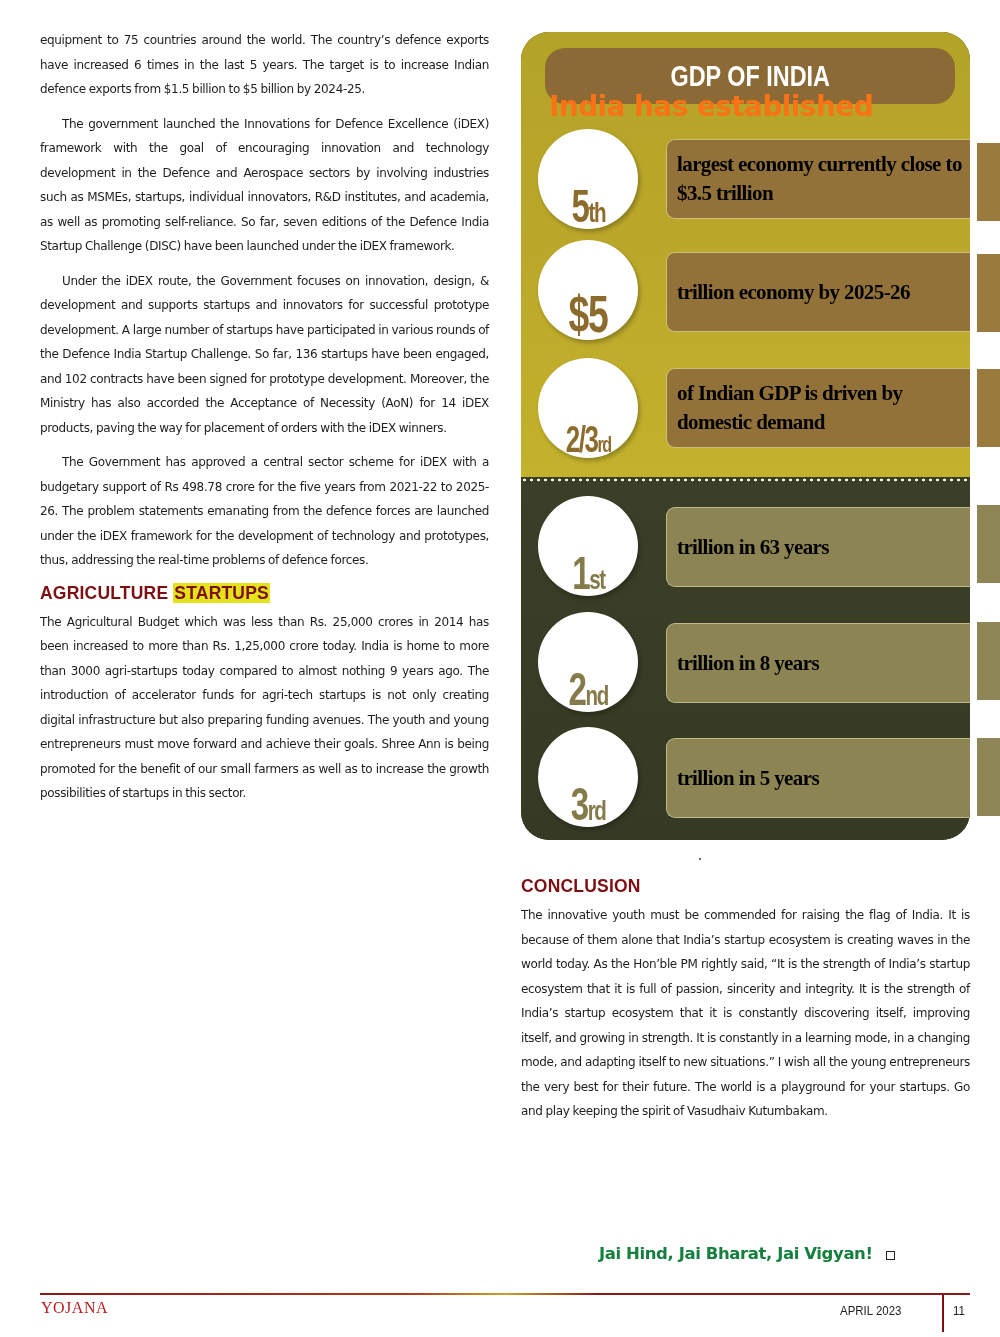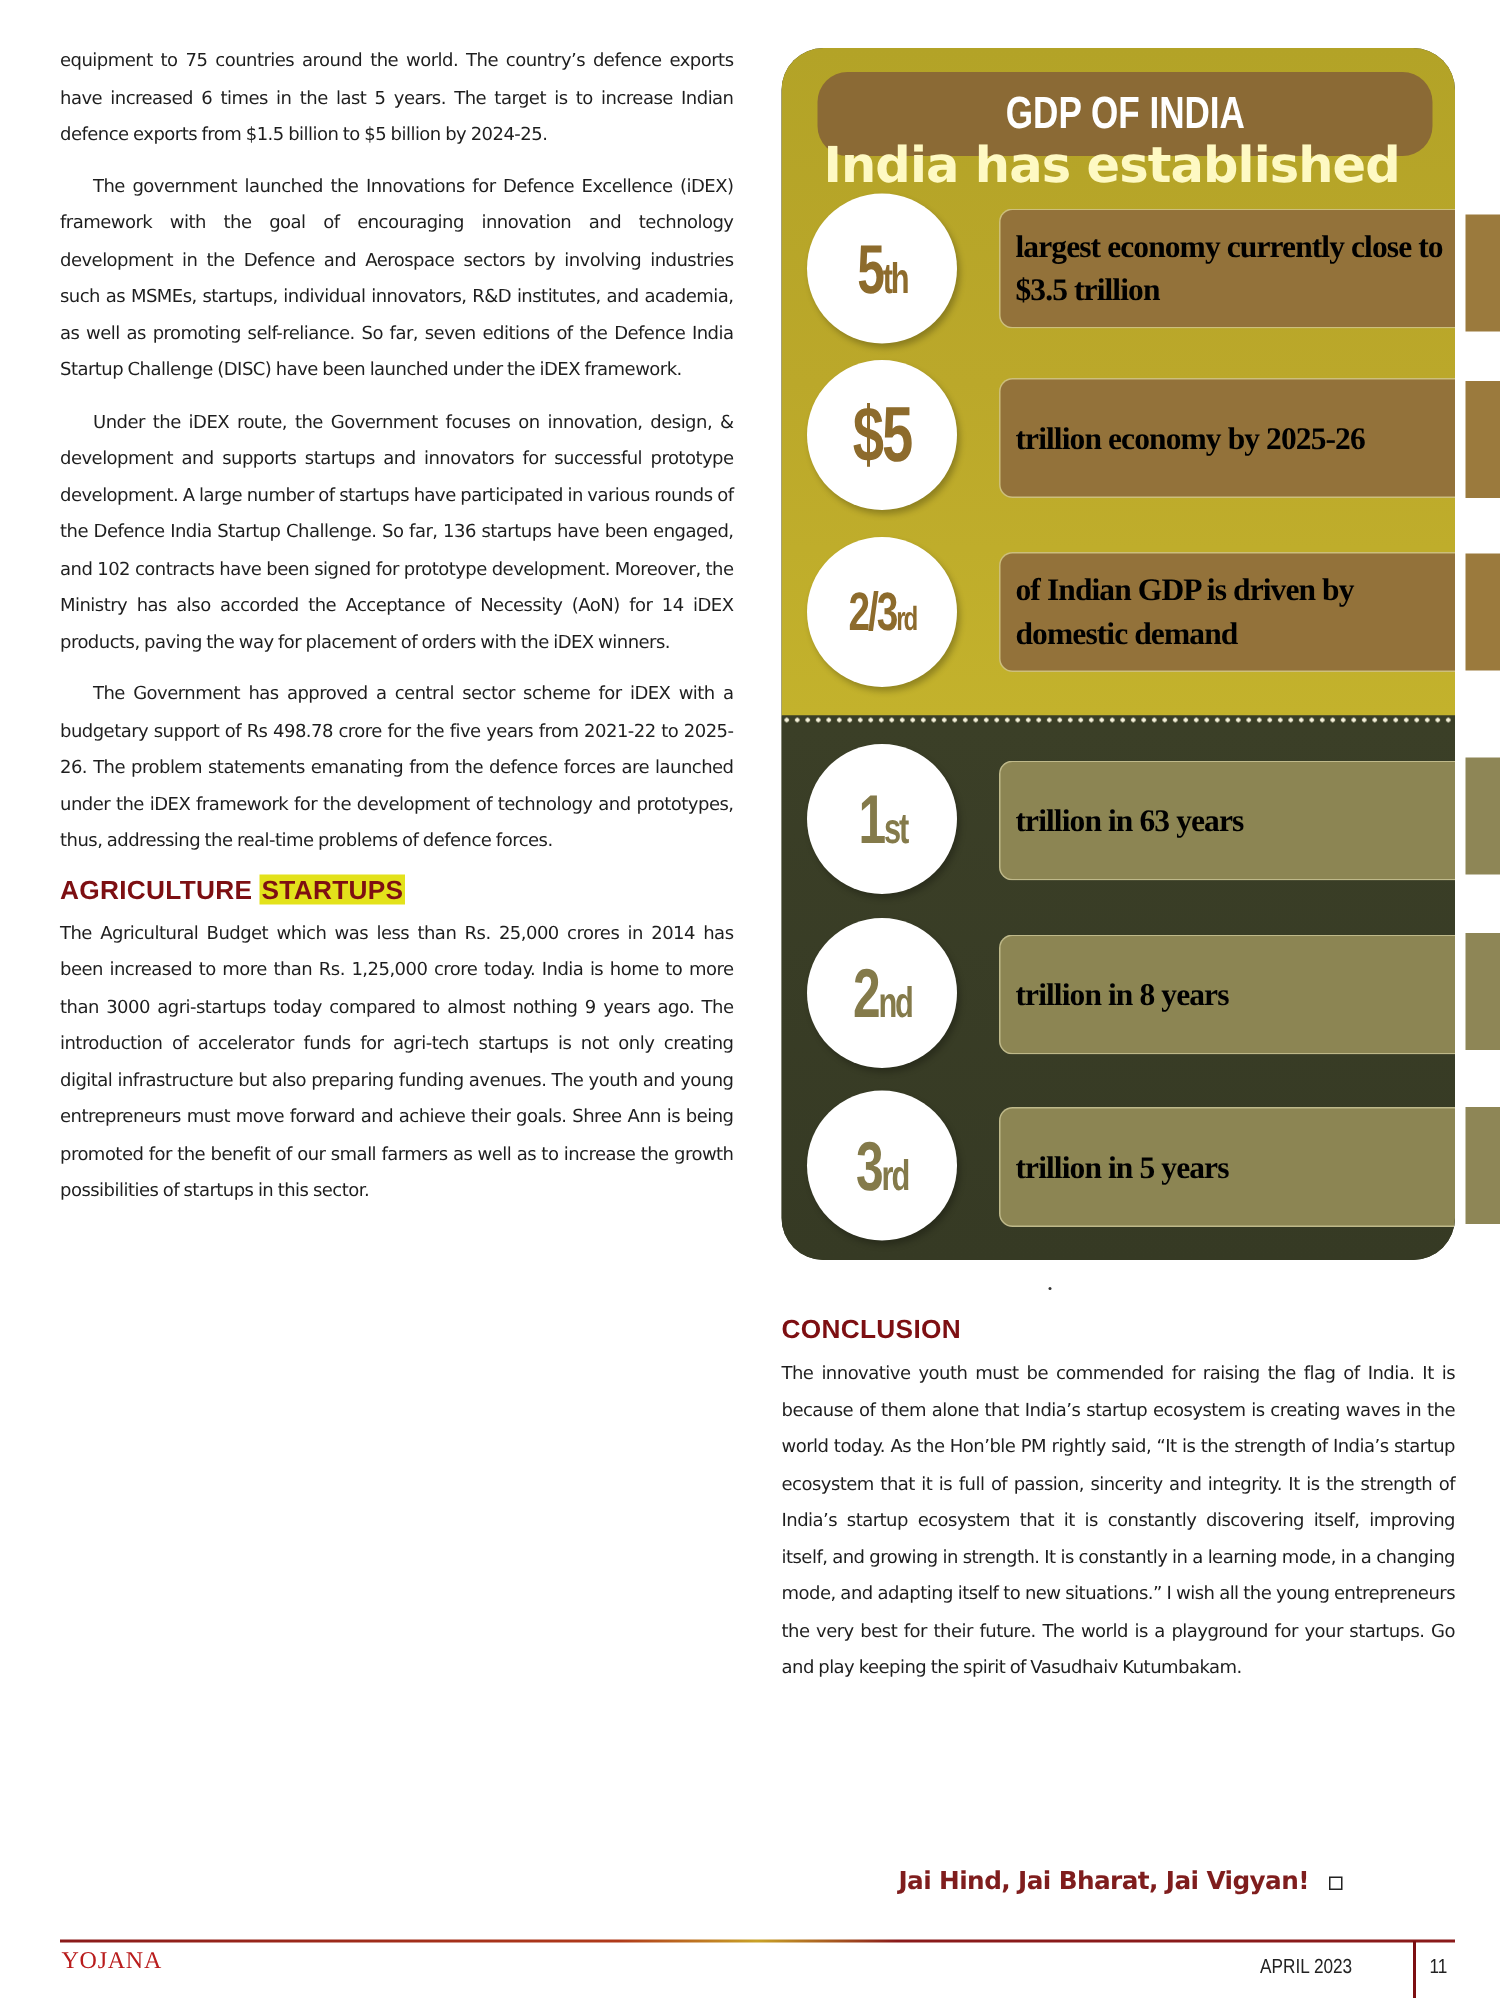--- a/index.html
+++ b/index.html
@@ -62,29 +62,29 @@
     display: flex; align-items: center; justify-content: center;
   }
   .info-title {
     font-family: "Liberation Sans", sans-serif;
     font-weight: bold; font-size: 30px; color: #ffffff;
     transform: scaleX(0.78); letter-spacing: 0px;
   }
   .info-subtitle {
     position: absolute; left: 28px; top: 58px;
     font-family: "DejaVu Sans", sans-serif; font-weight: bold;
-    font-size: 33px; color: #fef9c3; letter-spacing: -0.6px;
+    font-size: 28px; color: #f97316; letter-spacing: -0.6px;
   }
   .row {
     position: absolute; left: 0; width: 100%; height: 100px;
   }
   .circle {
     position: absolute; left: 17px; top: 0; width: 100px; height: 100px;
     border-radius: 50%; background: #ffffff;
-    display: flex; align-items: center; justify-content: center;
+    display: flex; align-items: flex-end; justify-content: center;
     box-shadow: 2px 3px 4px rgba(0,0,0,0.25);
   }
   .circle-text {
     font-family: "Liberation Sans", sans-serif; font-weight: bold;
     font-size: 46px; color: #8d6b2c; transform: scaleX(0.72);
     letter-spacing: -2px; white-space: nowrap; line-height: 1;
   }
   .circle-text.small { font-size: 36px; }
   .circle-text .sup { font-size: 0.62em; }
   .circle.dark .circle-text { color: #847a4a; }
@@ -102,21 +102,21 @@
   }
   .side-tab {
     position: absolute; left: 977px; width: 23px; height: 78px;
     background: #9b7a3d;
   }
   .side-tab.dark { background: #8e8656; }
 
   .sign-off {
     position: absolute; left: 599px; top: 1244px;
     font-family: "DejaVu Sans", sans-serif; font-weight: bold;
-    font-size: 16.5px; color: #7f1d1d; letter-spacing: -0.4px;
+    font-size: 16.5px; color: #15803d; letter-spacing: -0.4px;
   }
   .end-mark {
     position: absolute; left: 886px; top: 1251px; width: 9px; height: 9px;
     border: 1.5px solid #222;
   }
   .stray-dot {
     position: absolute; left: 699px; top: 858px; width: 2px; height: 2px; background: #333; border-radius: 50%;
   }
 
   .footer-rule {

